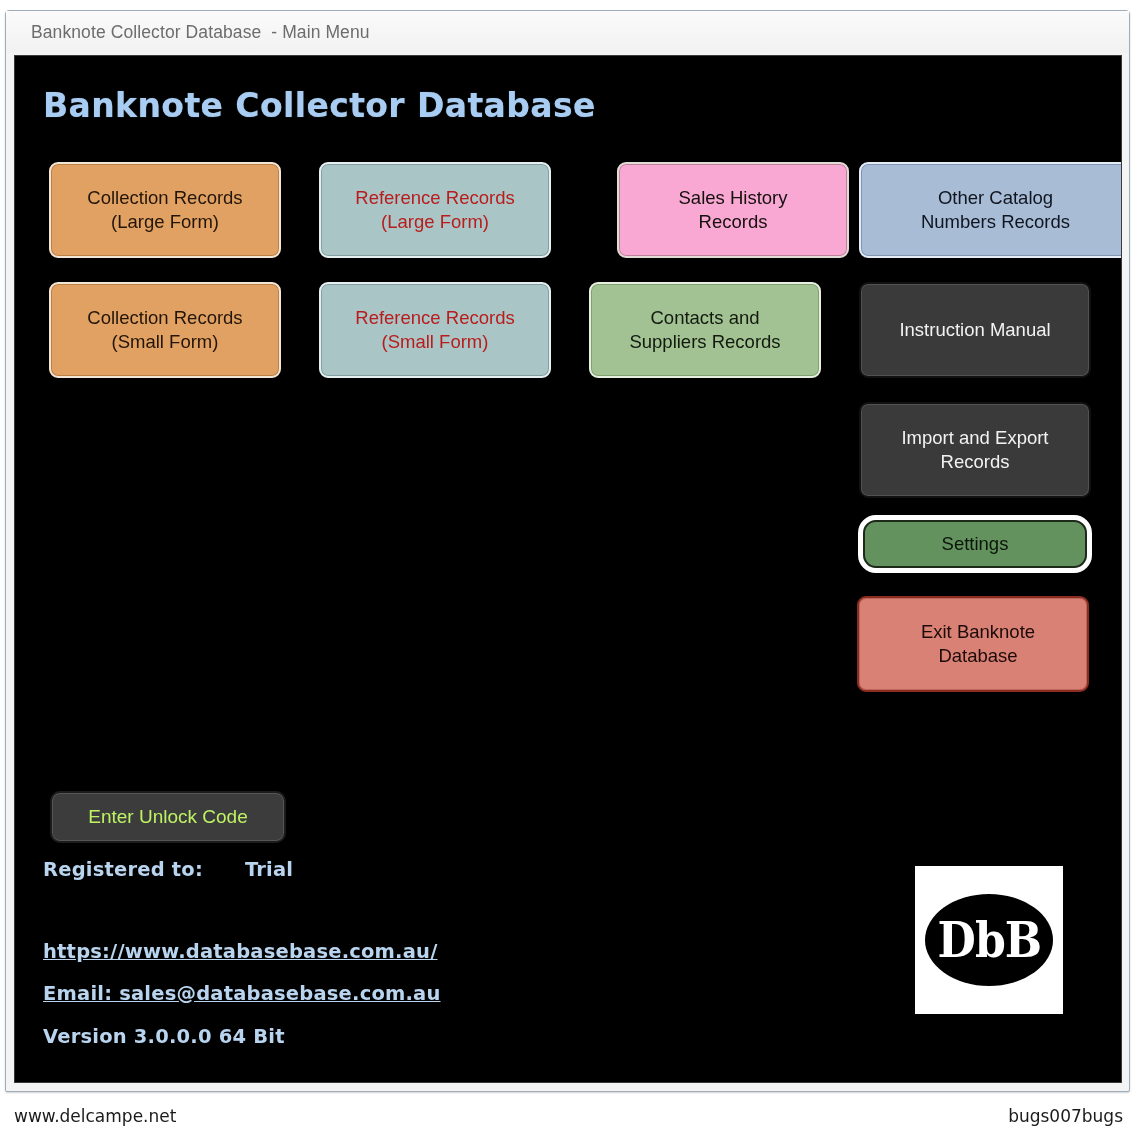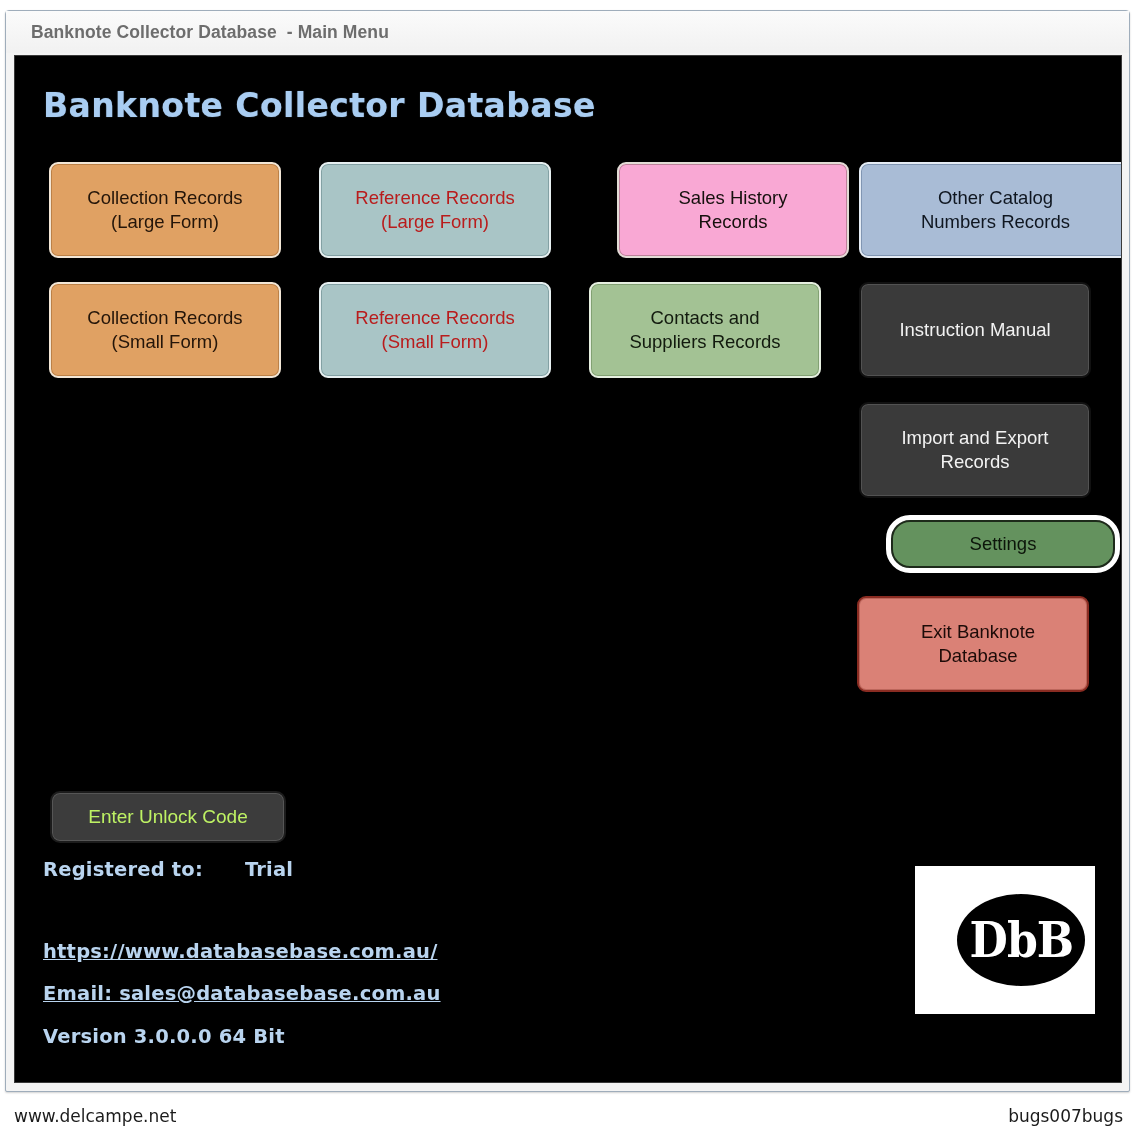--- a/index.html
+++ b/index.html
@@ -39,21 +39,20 @@
     box-sizing: border-box;
   }
   .title-bar-text {
     position: absolute;
     left: 25px;
     top: 11px;
     font-size: 17.5px;
     color: #6d6d6d;
     white-space: pre;
     letter-spacing: 0.1px;
-    font-weight: bold;
   }
 
   
   .client-area {
     position: absolute;
     left: 8px;
     top: 44px;
     width: 1108px;
     height: 1028px;
     background: #000000;
@@ -139,22 +138,21 @@
     color: #1d0b08;
     border: 2px solid #8a2c22;
     box-shadow: inset 0 0 0 1px rgba(120,40,30,0.30);
   }
   .btn-settings {
     background: #64925e;
     color: #0c150a;
     border: 2px solid #1d2a1a;
     outline: 5px solid #ffffff;
     outline-offset: 0px;
-    border-radius: 19px;
-    margin-left: 28px;
+    border-radius: 13px;
   }
   .btn-unlock {
     background: #3c3c3c;
     color: #bef264;
     border: 2px solid #1c1c1c;
     box-shadow: inset 0 0 0 1px rgba(150,150,150,0.30);
     border-radius: 10px;
     font-size: 19px;
   }
 
@@ -262,21 +260,21 @@
 
       <div class="footer-line" style="left:28px; top:802px;">Registered to:      Trial</div>
 
 
       <div class="footer-line footer-link" style="left:28px; top:884px;">https://www.databasebase.com.au/</div>
 
       <div class="footer-line footer-link" style="left:28px; top:926px;">Email: sales@databasebase.com.au</div>
 
       <div class="footer-line" style="left:28px; top:969px;">Version 3.0.0.0 64 Bit</div>
 
-      <div class="logo-box" style="left:900px; top:810px; width:148px; height:148px;padding-left:32px;">
+      <div class="logo-box" style="left:900px; top:810px; width:148px; height:148px;">
         <div class="logo-ellipse">
           <span class="logo-text">DbB</span>
         </div>
       </div>
 
     </div>
   </div>
 </div>
 
 <div class="watermark watermark-left">www.delcampe.net</div>

